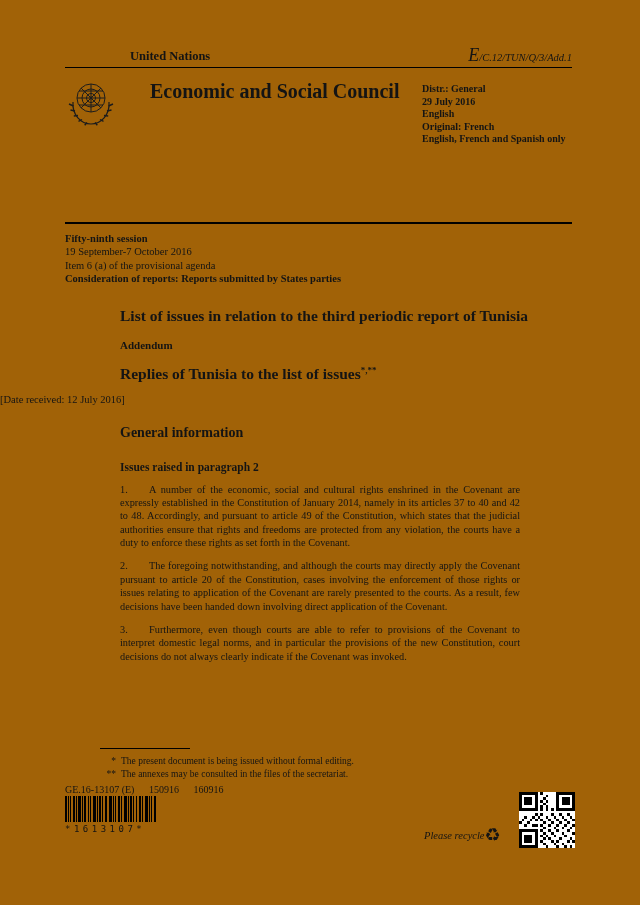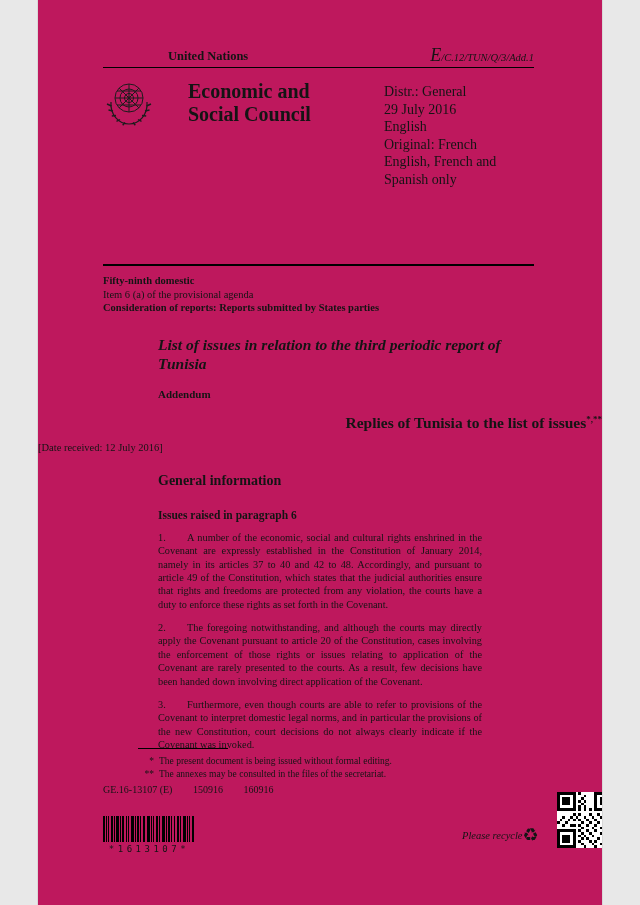--- a/index.html
+++ b/index.html
@@ -1,66 +1,66 @@
 <!DOCTYPE html>
 <html><head>
 <meta charset="utf-8">
 <style>
   html, body { margin: 0; padding: 0; background: #e8e8e8; }
   .page {
-    position: relative; width: 564px; height: 905px; margin: 0 auto;
-    background: #be185d; color: #141414;
+    position: relative; width: 640px; height: 905px; margin: 0 auto;
+    background: #a16207; color: #141414;
     font-family: "Liberation Serif", serif;
     overflow: hidden; box-sizing: border-box;
     outline: 1px solid #d8d8d8;
   }
   .bold { font-weight: bold; }
 
   
   .hdr-top {
     display: flex; justify-content: space-between; align-items: flex-end;
     margin: 0 68px 0 65px; padding: 46px 0 3px 0; border-bottom: 1px solid #000;
   }
   .org-name { font-weight: bold; font-size: 12.5px; margin-left: 65px; }
   .doc-symbol { font-size: 10.5px; white-space: nowrap; font-style: italic; }
   .doc-symbol .big-e { font-size: 18px; line-height: 1; }
 
   .hdr-main { display: flex; margin: 6px 68px 0 65px; gap: 20px; }
   .emblem { width: 52px; height: 54px; flex: 0 0 52px; margin-top: 3px; }
   .council-title { flex: 1; font-size: 20px; font-weight: bold; margin: 6px 0 0 13px; }
-  .distr-block { width: 150px; flex: 0 0 150px; font-size: 14px; line-height: 1.25; padding-top: 9px; }
+  .distr-block { width: 150px; flex: 0 0 150px; font-size: 10px; line-height: 1.25; padding-top: 9px; font-weight: bold; }
 
   .rule-thick { margin: 76px 68px 0 65px; border-top: 2px solid #000; }
 
   
   .session { margin: 8px 120px 0 65px; font-size: 10.5px; line-height: 1.3; }
 
   
-  .main-title { margin: 20px 90px 14px 120px; max-width: 432px; font-size: 15.5px; font-weight: bold; line-height: 1.25; font-style: italic; }
+  .main-title { margin: 20px 90px 14px 120px; max-width: 432px; font-size: 15.5px; font-weight: bold; line-height: 1.25; }
   .addendum { margin: 12px 0 0 120px; font-size: 11px; font-weight: bold; }
-  .replies-title { margin: 14px 0 0 120px; font-size: 15.5px; font-weight: bold; text-align: right; }
+  .replies-title { margin: 14px 0 0 120px; font-size: 15.5px; font-weight: bold; }
   .replies-title sup { font-size: 9px; font-weight: bold; }
   .date-received { margin: 10px 120px 0 0; text-align: left; font-size: 10.5px; }
 
   
   .section-h { margin: 20px 0 0 120px; font-size: 14px; font-weight: bold; }
   .subsection-h { margin: 20px 0 0 120px; font-size: 11.5px; font-weight: bold; }
   .para { margin: 10px 120px 0 120px; font-size: 10.3px; line-height: 1.3; text-align: justify; }
   .para .num { display: inline-block; min-width: 29px; }
 
   
   .footnotes { position: absolute; left: 100px; top: 748px; width: 422px; font-size: 9.5px; }
   .fn-rule { width: 90px; border-top: 1px solid #000; margin: 0 0 6px 0; }
   .fn-item { display: flex; line-height: 1.4; }
   .fn-marker { flex: 0 0 16px; text-align: right; padding-right: 5px; }
 
   
   .ge-line { position: absolute; left: 65px; top: 784px; font-size: 10px; }
-  .ge-line .dcode { margin-left: 18px; }
-  .barcode { position: absolute; left: 65px; top: 816px; width: 92px; text-align: center; }
+  .ge-line .dcode { margin-left: 12px; }
+  .barcode { position: absolute; left: 65px; top: 796px; width: 92px; }
   .barcode svg { display: block; width: 92px; height: 26px; }
   .barcode-text { font-family: "DejaVu Sans Mono", monospace; font-size: 9px; letter-spacing: 3.5px; margin-top: 2px; white-space: nowrap; }
   .recycle { position: absolute; left: 424px; top: 826px; font-size: 10.5px; font-style: italic; display: flex; align-items: center; }
   .recycle-glyph { font-size: 18px; font-style: normal; line-height: 1; }
   .qr { position: absolute; left: 519px; top: 792px; width: 56px; height: 56px; }
   .qr svg { display: block; width: 56px; height: 56px; }
 </style>
 </head>
 <body>
 
@@ -99,32 +99,33 @@
       <div>29 July 2016</div>
       <div>English</div>
       <div>Original: French</div>
       <div>English, French and Spanish only</div>
     </div>
   </div>
 
   <div class="rule-thick"></div>
 
   <div class="session">
-    <div class="bold">Fifty-ninth domestic</div>
+    <div class="bold">Fifty-ninth session</div>
+    <div>19 September-7 October 2016</div>
     <div>Item 6 (a) of the provisional agenda</div>
     <div class="bold">Consideration of reports: Reports submitted by States parties</div>
   </div>
 
   <div class="main-title">List of issues in relation to the third periodic report of Tunisia</div>
   <div class="addendum">Addendum</div>
   <div class="replies-title"><span>Replies of Tunisia to the list of issues</span><sup>*,**</sup></div>
   <div class="date-received">[Date received: 12 July 2016]</div>
 
   <div class="section-h">General information</div>
-  <div class="subsection-h">Issues raised in paragraph 6</div>
+  <div class="subsection-h">Issues raised in paragraph 2</div>
 
   <p class="para"><span class="num">1.</span><span>A number of the economic, social and cultural rights enshrined in the Covenant are expressly established in the Constitution of January 2014, namely in its articles 37 to 40 and 42 to 48. Accordingly, and pursuant to article 49 of the Constitution, which states that the judicial authorities ensure that rights and freedoms are protected from any violation, the courts have a duty to enforce these rights as set forth in the Covenant.</span></p>
   <p class="para"><span class="num">2.</span><span>The foregoing notwithstanding, and although the courts may directly apply the Covenant pursuant to article 20 of the Constitution, cases involving the enforcement of those rights or issues relating to application of the Covenant are rarely presented to the courts. As a result, few decisions have been handed down involving direct application of the Covenant.</span></p>
   <p class="para"><span class="num">3.</span><span>Furthermore, even though courts are able to refer to provisions of the Covenant to interpret domestic legal norms, and in particular the provisions of the new Constitution, court decisions do not always clearly indicate if the Covenant was invoked.</span></p>
 
   <div class="footnotes">
     <div class="fn-rule"></div>
     <div class="fn-item">
       <span class="fn-marker">*</span>
       <span class="fn-text">The present document is being issued without formal editing.</span>

